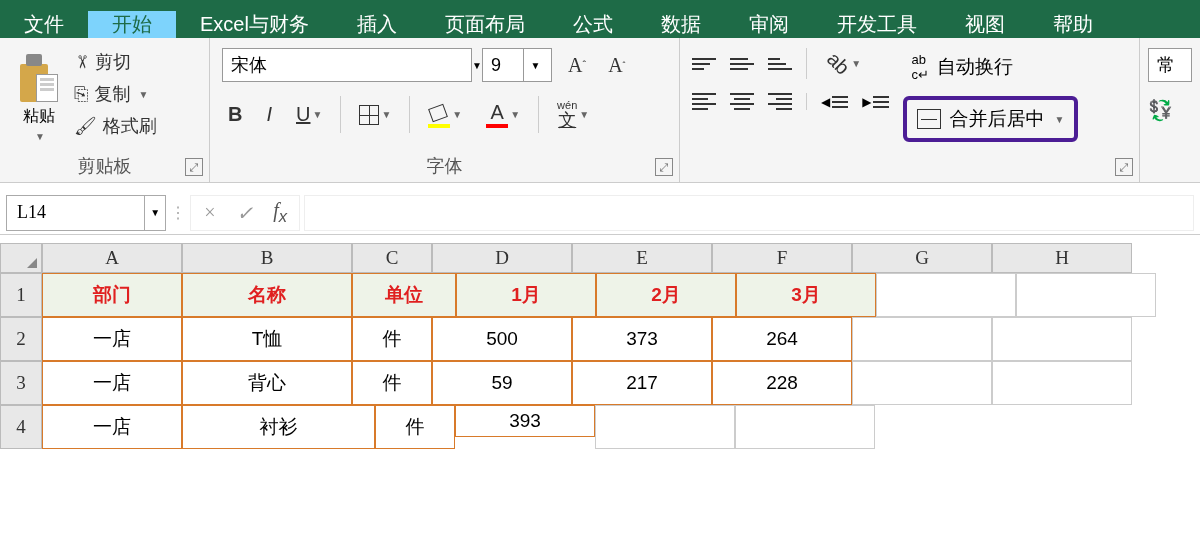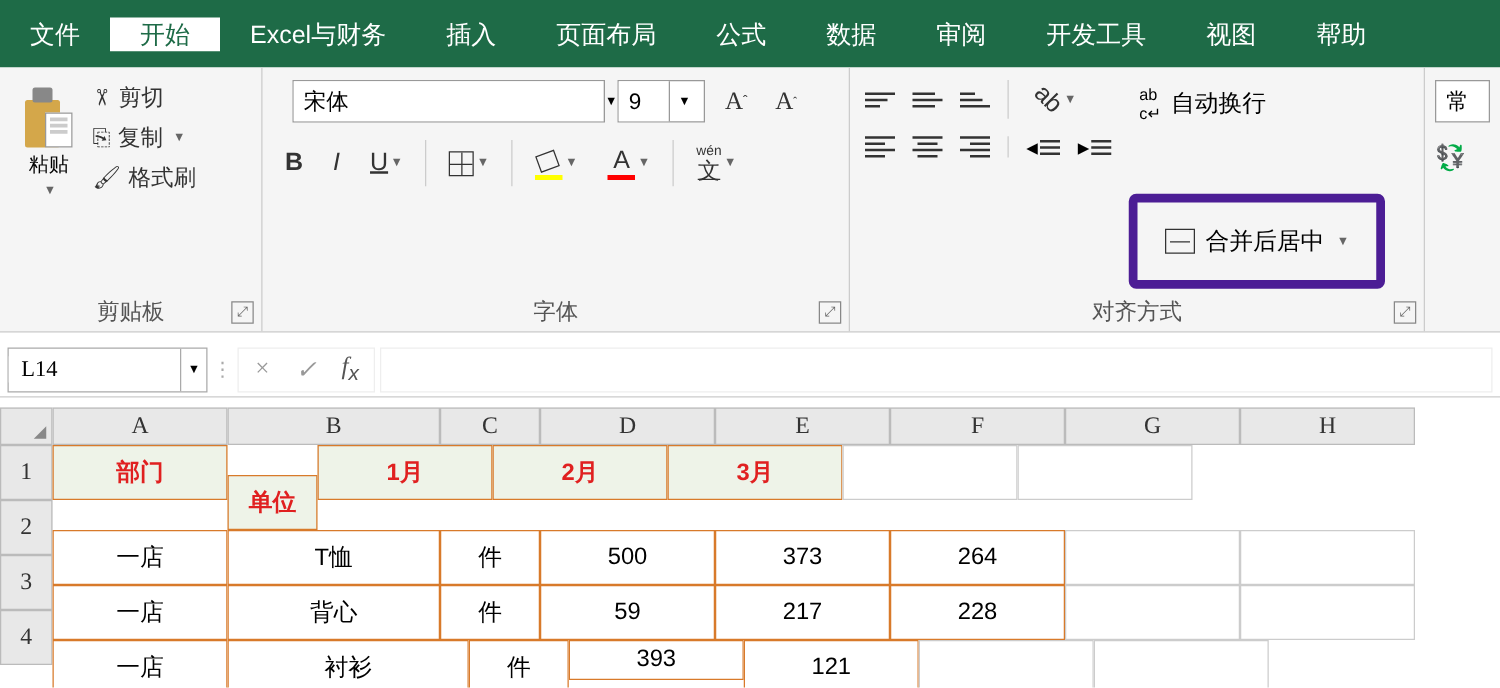--- a/index.html
+++ b/index.html
@@ -1,21 +1,21 @@
 <!DOCTYPE html>
 <html><head>
 <meta charset="utf-8">
 <style>
 * { box-sizing: border-box; margin: 0; padding: 0; font-family: "Microsoft YaHei", SimSun, sans-serif; }
 body { background: #fff; width: 1200px; height: 550px; overflow: hidden; }
 
 
-.tabs { display: flex; background: #1e6b47; height: 54px; align-items: center; }
+.tabs { display: flex; background: #1e6b47; height: 38px; align-items: flex-end; }
 .tab { display: flex; align-items: center; padding: 0 24px; color: #fff; font-size: 20px; cursor: pointer; }
-.tab.active { background: #ffffff; color: #1e6b47; }
+.tab.active { background: #7dd3fc; color: #1e6b47; }
 
 
 .ribbon { display: flex; background: #f5f5f5; border-bottom: 1px solid #ccc; position: relative; }
 .group { display: flex; flex-direction: column; border-right: 1px solid #ccc; position: relative; padding-bottom: 32px; }
 .group-body { display: flex; align-items: flex-start; padding: 10px 12px 2px 12px; }
 .group-label { text-align: center; font-size: 18px; color: #555; position: absolute; bottom: 4px; left: 0; right: 0; }
 .group-launcher { position: absolute; right: 6px; bottom: 6px; width: 18px; height: 18px; border: 1px solid #888; display: flex; align-items: center; justify-content: center; font-size: 11px; color: #666; cursor: pointer; }
 
 
 .paste-btn { display: flex; flex-direction: column; align-items: center; gap: 4px; padding: 6px 8px; cursor: pointer; }
@@ -23,21 +23,21 @@
 .paste-board { position: absolute; bottom: 0; left: 0; width: 28px; height: 38px; background: #d4a74a; border-radius: 2px; }
 .paste-clip { position: absolute; top: 0; left: 6px; width: 16px; height: 12px; background: #888; border-radius: 2px; }
 .paste-doc { position: absolute; right: 0; bottom: 0; width: 22px; height: 28px; background: #fff; border: 1px solid #999; }
 .paste-doc::before { content: ""; position: absolute; top: 3px; left: 3px; right: 3px; height: 3px; background: #ccc; box-shadow: 0 5px 0 #ccc, 0 10px 0 #ccc; }
 .clip-col { display: flex; flex-direction: column; gap: 8px; margin-left: 8px; padding-top: 2px; }
 .clip-item { display: flex; align-items: center; gap: 6px; font-size: 18px; color: #333; cursor: pointer; }
 .scissors { transform: rotate(90deg); }
 .caret { font-size: 10px; color: #666; margin-left: 2px; }
 
 
-.font-row1 { display: flex; align-items: center; gap: 10px; margin-bottom: 14px; margin-left: 12px; }
+.font-row1 { display: flex; align-items: center; gap: 10px; margin-bottom: 14px; }
 .font-row2 { display: flex; align-items: center; gap: 12px; }
 .combo { display: flex; align-items: center; border: 1px solid #999; background: #fff; height: 34px; }
 .combo input { border: none; outline: none; padding: 0 8px; height: 100%; font-size: 18px; }
 .combo .drop { width: 24px; display: flex; align-items: center; justify-content: center; border-left: 1px solid #999; height: 100%; cursor: pointer; font-size: 10px; }
 .biglabel { font-size: 24px; font-family: "Times New Roman", serif; }
 .smalllabel { font-size: 15px; font-family: "Times New Roman", serif; }
 .ibtn { padding: 4px 6px; cursor: pointer; display: flex; align-items: center; font-size: 20px; color: #333; }
 .underline-letter { text-decoration: underline; }
 .border-icon { width: 20px; height: 20px; border: 1px solid #333; position: relative; }
 .border-icon::before, .border-icon::after { content: ""; position: absolute; background: #333; }
@@ -55,21 +55,21 @@
 .align-row { display: flex; align-items: center; gap: 14px; margin-bottom: 14px; }
 .align-icon { display: flex; flex-direction: column; gap: 3px; cursor: pointer; width: 24px; }
 .align-icon span { height: 2px; background: #333; }
 .vsep { width: 1px; background: #ccc; align-self: stretch; }
 .indent-icon { display: flex; align-items: center; gap: 2px; cursor: pointer; }
 .indent-lines { display: flex; flex-direction: column; gap: 3px; }
 .indent-lines span { width: 16px; height: 2px; background: #333; }
 .orient-icon { font-size: 20px; cursor: pointer; transform: rotate(45deg); display: inline-block; }
 .wrap-merge { display: flex; flex-direction: column; gap: 10px; padding-left: 14px; }
 .wrap-item { display: flex; align-items: center; gap: 8px; font-size: 19px; cursor: pointer; padding: 4px 8px; }
-.merge-box { border: 7px solid #4c1d95; border-radius: 6px; padding: 14px; margin-top: 43px; }
+.merge-box { border: 4px solid #4c1d95; border-radius: 6px; padding: 2px; }
 .merge-icon { width: 24px; height: 20px; border: 1px solid #333; position: relative; }
 .merge-icon::before { content: ""; position: absolute; top: 50%; left: 3px; right: 3px; height: 1px; background: #333; }
 
 
 .numfmt { padding: 10px 8px; display: flex; flex-direction: column; gap: 16px; }
 .numfmt .combo2 { border: 1px solid #999; background: #fff; padding: 4px 8px; font-size: 18px; cursor: pointer; }
 .curr-icon { font-size: 20px; cursor: pointer; }
 
 
 .fbar { display: flex; align-items: center; border-bottom: 1px solid #ccc; height: 44px; background: #fff; padding: 4px 6px; gap: 4px; margin-top: 8px; }
@@ -275,21 +275,20 @@
         </div>
         <div class="merge-box">
           <div class="wrap-item">
             <div class="merge-icon"></div>
             <span>合并后居中</span>
             <span class="caret">▼</span>
           </div>
         </div>
       </div>
     </div>
-    <div class="group-label">对齐方式</div>
     <div class="group-launcher">⤢</div>
   </div>
 
   <div class="group" style="flex:1; border-right:none;">
     <div class="numfmt">
       <div class="combo2"><span>常</span></div>
       <div class="curr-icon">💱</div>
     </div>
   </div>
 
@@ -323,21 +322,22 @@
         <div class="colhead" style="width: 170px;">B</div>
         <div class="colhead" style="width: 80px;">C</div>
         <div class="colhead" style="width: 140px;">D</div>
         <div class="colhead" style="width: 140px;">E</div>
         <div class="colhead" style="width: 140px;">F</div>
         <div class="colhead" style="width: 140px;">G</div>
         <div class="colhead" style="width: 140px;">H</div>
       </div>
       <div class="row">
         <div class="cell datacell hdrcell" style="width: 140px; height: 44px;">部门</div>
-        <div class="cell datacell hdrcell" style="width: 72px; height: 44px; margin-top: 24px;">单位</div>
+        <div class="cell datacell hdrcell" style="width: 170px; height: 44px;">名称</div>
+        <div class="cell datacell hdrcell" style="width: 104px; height: 44px;">单位</div>
         <div class="cell datacell hdrcell" style="width: 140px; height: 44px;">1月</div>
         <div class="cell datacell hdrcell" style="width: 140px; height: 44px;">2月</div>
         <div class="cell datacell hdrcell" style="width: 140px; height: 44px;">3月</div>
         <div class="cell" style="width: 140px; height: 44px;"></div>
         <div class="cell" style="width: 140px; height: 44px;"></div>
       </div>
       <div class="row">
         <div class="cell datacell" style="width: 140px; height: 44px;">一店</div>
         <div class="cell datacell" style="width: 170px; height: 44px;">T恤</div>
         <div class="cell datacell" style="width: 80px; height: 44px;">件</div>
@@ -355,18 +355,17 @@
         <div class="cell datacell" style="width: 140px; height: 44px;">217</div>
         <div class="cell datacell" style="width: 140px; height: 44px;">228</div>
         <div class="cell" style="width: 140px; height: 44px;"></div>
         <div class="cell" style="width: 140px; height: 44px;"></div>
       </div>
       <div class="row">
         <div class="cell datacell" style="width: 140px; height: 44px;">一店</div>
         <div class="cell datacell" style="width: 193px; height: 44px;">衬衫</div>
         <div class="cell datacell" style="width: 80px; height: 44px;">件</div>
         <div class="cell datacell" style="width: 140px; height: 32px;">393</div>
-        <div class="cell datacell" style="width: 140px; height: 44px;">121</div>
         <div class="cell" style="width: 140px; height: 44px;"></div>
         <div class="cell" style="width: 140px; height: 44px;"></div>
       </div>
     </div>
   </div>
 
 </body></html>

